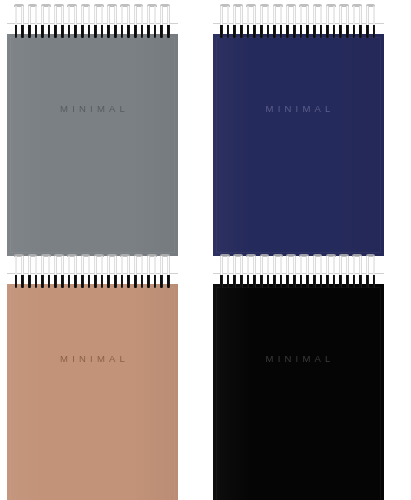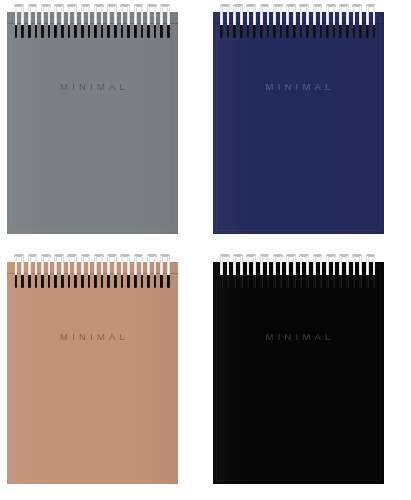--- a/index.html
+++ b/index.html
@@ -37,21 +37,21 @@
     left: 7px;
     top: 4px;
     width: 171px;
     height: 241px;
   }
 
   
   .cover {
     position: absolute;
     left: 0;
-    top: 8px;
+    top: 30px;
     width: 171px;
     height: 222px;
     box-sizing: border-box;
     overflow: hidden;
   }
 
   
   .cover-inset {
     position: absolute;
     left: 3px;

